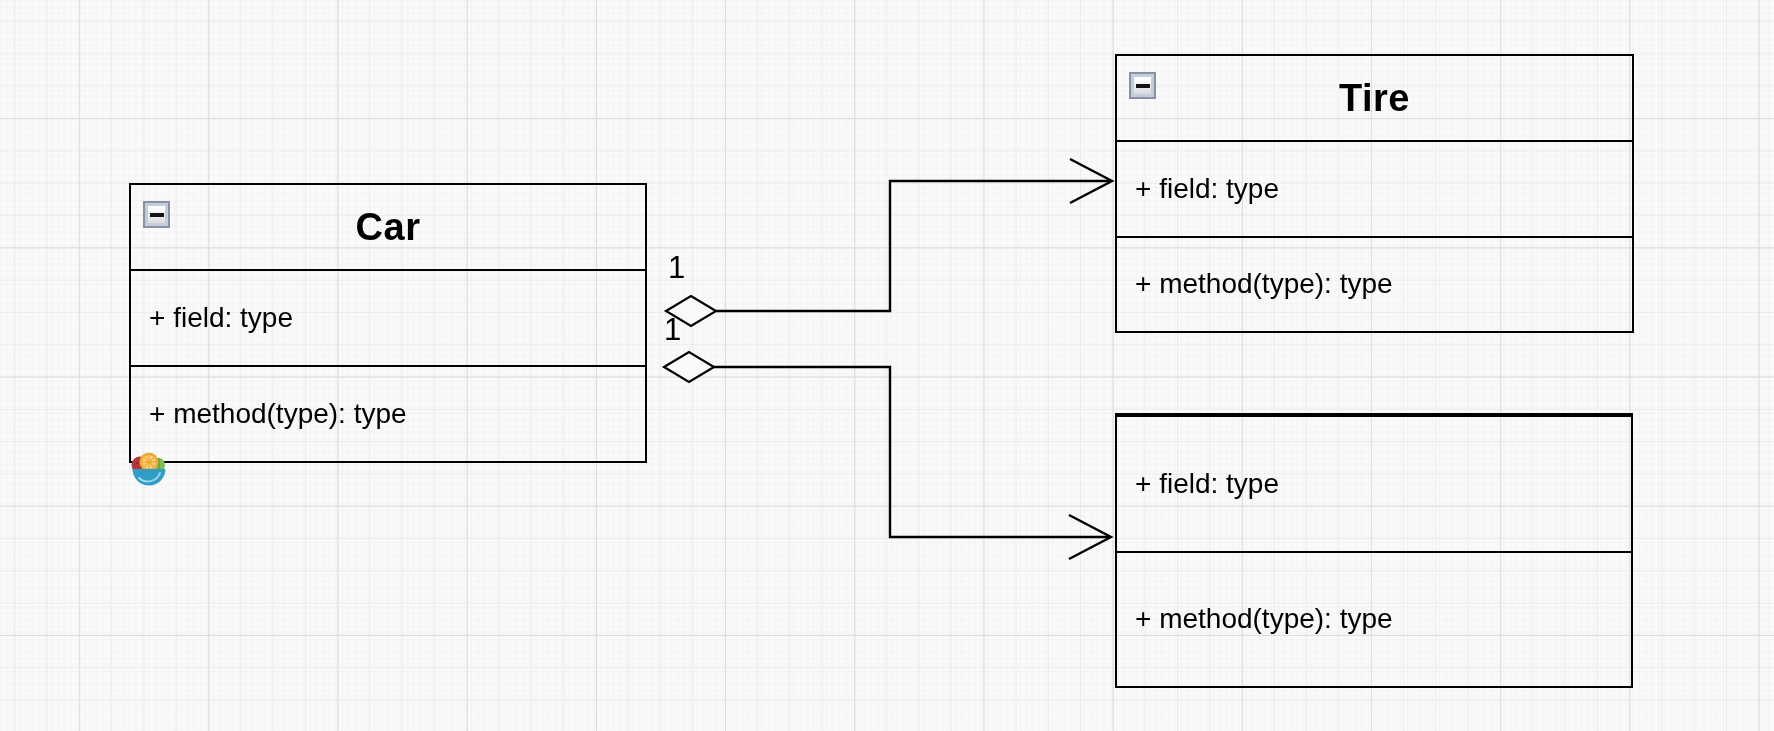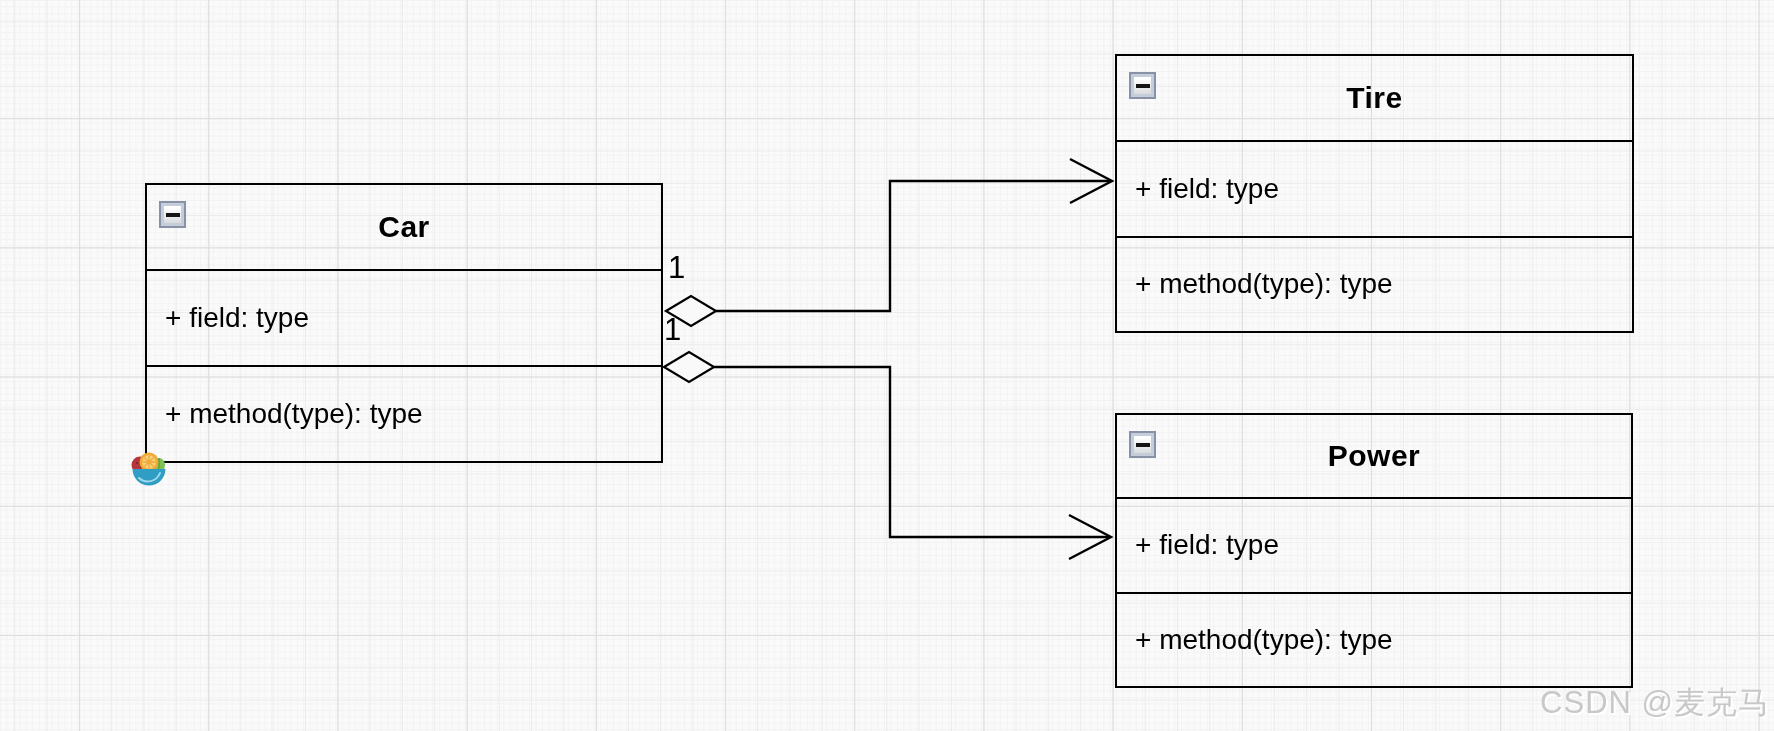--- a/index.html
+++ b/index.html
@@ -24,32 +24,32 @@
   .arrowhead{stroke:#000;stroke-width:2.4;fill:none;stroke-linejoin:miter;}
   .diamond{stroke:#000;stroke-width:2.2;fill:#f9f9f9;stroke-linejoin:miter;}
 
   .uml-class{
     position:absolute;z-index:2;
     border:2px solid #000;
     background:transparent;
     display:flex;flex-direction:column;
     box-sizing:border-box;
   }
-  .box-car  {left:145px;top:183px;width:518px;height:280px;}
+  .box-car  {left:129px;top:183px;width:518px;height:280px;}
   .box-tire {left:1115px;top:54px;width:519px;height:279px;}
   .box-power{left:1115px;top:413px;width:518px;height:275px;}
 
   .uml-header{
     position:relative;
     height:84px;flex:0 0 auto;
     display:flex;align-items:center;justify-content:center;
   }
   .box-power .uml-header{height:82px;}
   .uml-title{
-    font-size:30px;font-weight:bold;color:#000;
+    font-size:38px;font-weight:bold;color:#000;
     letter-spacing:.5px;
   }
   .uml-row{
     flex:1 1 0;
     border-top:2px solid #000;
     display:flex;align-items:center;
     padding-left:18px;
     font-size:28px;color:#000;
   }
   .collapse-btn{
@@ -114,41 +114,34 @@
       <span class="collapse-btn">
         <span class="minus-bar"></span>
       </span>
       <span class="uml-title">Tire</span>
     </div>
     <div class="uml-row">+ field: type</div>
     <div class="uml-row">+ method(type): type</div>
   </div>
 
   <div class="uml-class box-power">
-    <div class="uml-header">
-      <span class="collapse-btn">
-        <span class="minus-bar"></span>
-      </span>
-      <span class="uml-title">Power</span>
-    </div>
     <div class="uml-row">+ field: type</div>
     <div class="uml-row">+ method(type): type</div>
   </div>
 
   <div class="mult mult-1">1</div>
   <div class="mult mult-2">1</div>
 
   <svg class="fruit-icon" width="38" height="38" viewBox="0 0 38 38">
     <circle cx="10" cy="15" r="8.5" fill="#b4373d"></circle>
     <circle cx="7" cy="13" r="1" fill="#7e2226"></circle>
     <circle cx="11" cy="17" r="1" fill="#7e2226"></circle>
     <ellipse cx="29" cy="15" rx="6" ry="7" fill="#7fbf55"></ellipse>
     <path d="M29 8 L29 20" stroke="#5ea23c" stroke-width="1.5"></path>
     <circle cx="19" cy="12" r="9.5" fill="#f0a932"></circle>
     <circle cx="19" cy="12" r="6.8" fill="#f8d284"></circle>
     <path d="M19 5.5 V18.5 M12.5 12 H25.5 M14.4 7.4 L23.6 16.6 M23.6 7.4 L14.4 16.6" stroke="#f0a932" stroke-width="1.4"></path>
     <path d="M2.5 19 A16.5 16.5 0 0 0 35.5 19 Z" fill="#2f9dc4"></path>
     <path d="M9 28 A13 13 0 0 0 30 23" stroke="#9ed9ec" fill="none" stroke-width="2" stroke-linecap="round"></path>
   </svg>
 
-  <div class="watermark">CSDN @麦克马</div>
 
 </div>
 
 </body></html>

